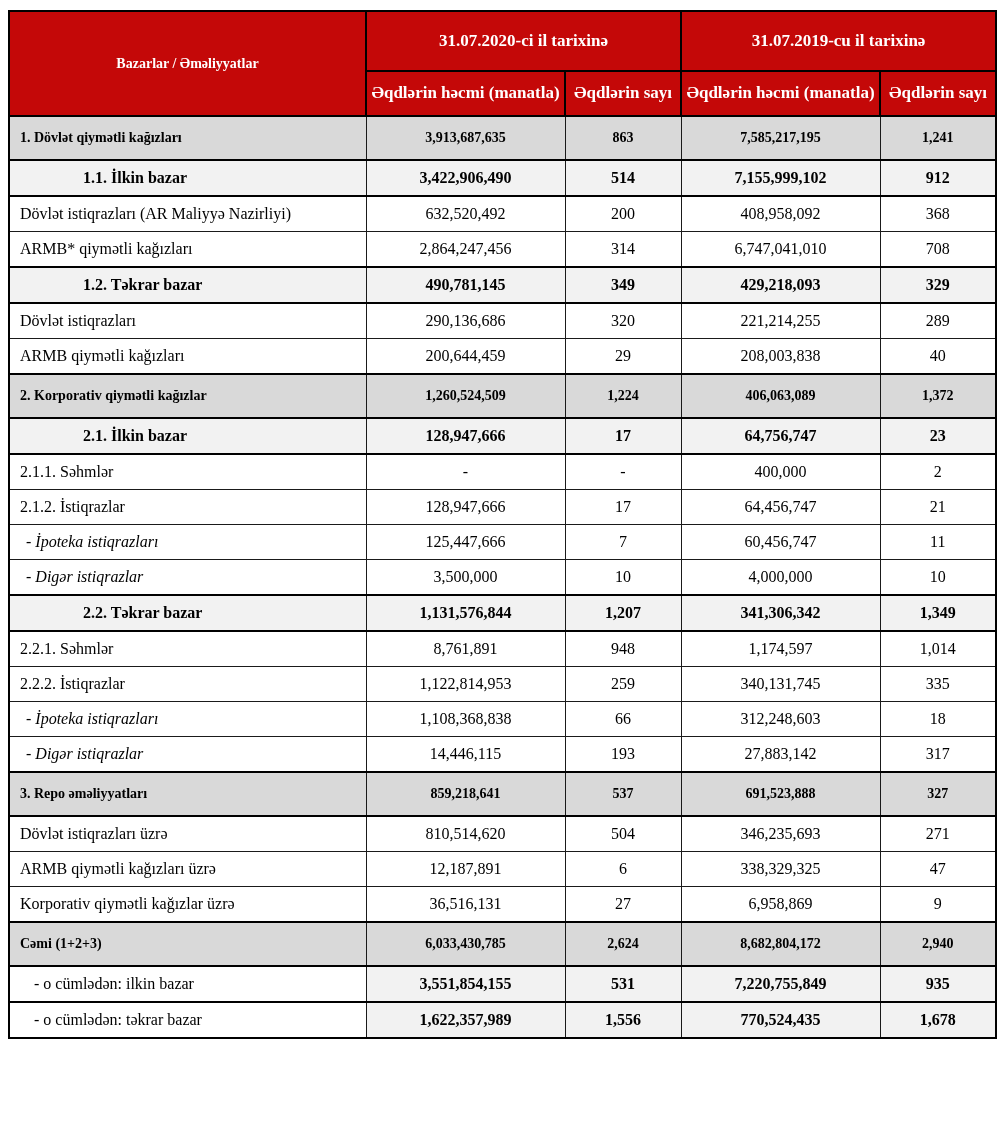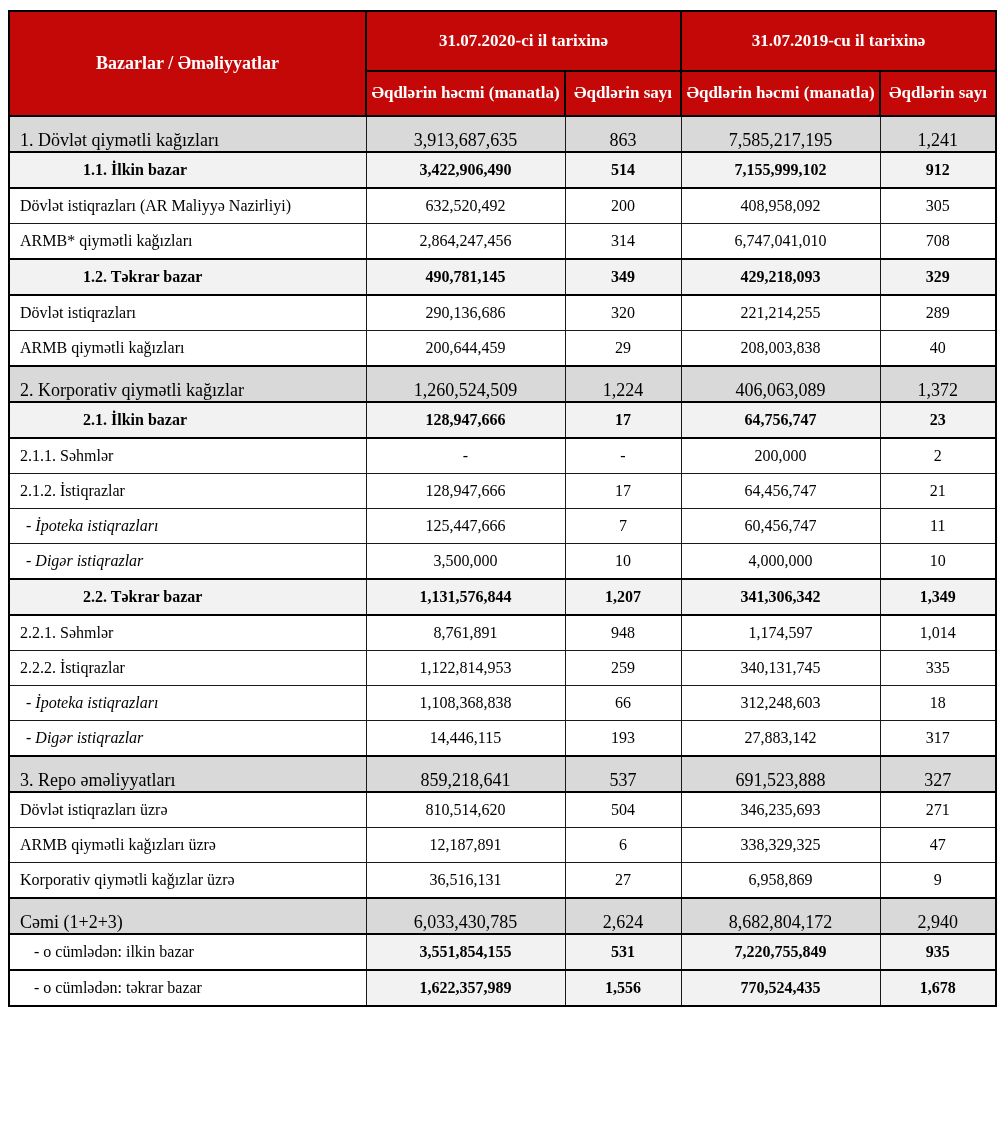--- a/index.html
+++ b/index.html
@@ -30,32 +30,32 @@
   }
   
   thead th{
     background:var(--red);
     color:#fff;
     font-weight:bold;
     text-align:center;
     font-size:17px;
     border:2px solid #000;
   }
-  th.h-markets{height:105px;font-size:18px;}
+  th.h-markets{height:105px;font-size:14px;}
   th.h-group{height:58px;}
   th.h-sub{height:44px;line-height:1.35;padding:2px 4px;}
   
   tbody td{font-size:16px;padding:8px 6px;background:#fff;}
   td.lbl{text-align:left;padding-left:10px;}
   td.num{text-align:center;}
   tr.section td{
     background:var(--section-gray);
-    font-weight:normal;
-    font-size:18px;
-    padding-top:13px;padding-bottom:0;
+    font-weight:bold;
+    font-size:14px;
+    padding-top:13px;padding-bottom:13px;
     border-top:2.5px solid #000;
     border-bottom:2.5px solid #000;
   }
   tr.subsection td{
     background:var(--subsection-gray);
     font-weight:bold;
     border-top:2px solid #000;
     border-bottom:2px solid #000;
   }
   tr.subsection td.lbl{padding-left:73px;}
@@ -115,21 +115,21 @@
           <td class="num">3,422,906,490</td>
           <td class="num">514</td>
           <td class="num">7,155,999,102</td>
           <td class="num">912</td>
         </tr>
         <tr class="plain">
           <td class="lbl">Dövlət istiqrazları (AR Maliyyə Nazirliyi)</td>
           <td class="num">632,520,492</td>
           <td class="num">200</td>
           <td class="num">408,958,092</td>
-          <td class="num">305</td>
+          <td class="num">368</td>
         </tr>
         <tr class="plain">
           <td class="lbl">ARMB* qiymətli kağızları</td>
           <td class="num">2,864,247,456</td>
           <td class="num">314</td>
           <td class="num">6,747,041,010</td>
           <td class="num">708</td>
         </tr>
         <tr class="subsection">
           <td class="lbl">1.2. Təkrar bazar</td>
@@ -163,21 +163,21 @@
           <td class="lbl">2.1. İlkin bazar</td>
           <td class="num">128,947,666</td>
           <td class="num">17</td>
           <td class="num">64,756,747</td>
           <td class="num">23</td>
         </tr>
         <tr class="plain">
           <td class="lbl">2.1.1. Səhmlər</td>
           <td class="num">-</td>
           <td class="num">-</td>
-          <td class="num">200,000</td>
+          <td class="num">400,000</td>
           <td class="num">2</td>
         </tr>
         <tr class="plain">
           <td class="lbl">2.1.2. İstiqrazlar</td>
           <td class="num">128,947,666</td>
           <td class="num">17</td>
           <td class="num">64,456,747</td>
           <td class="num">21</td>
         </tr>
         <tr class="plain">

